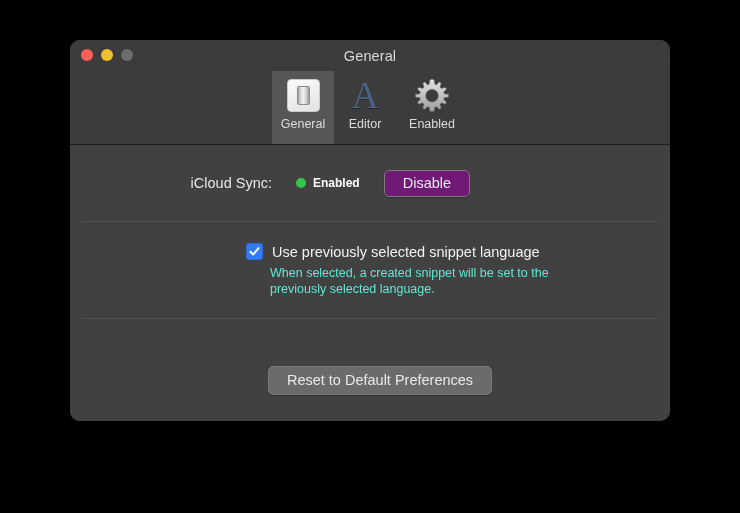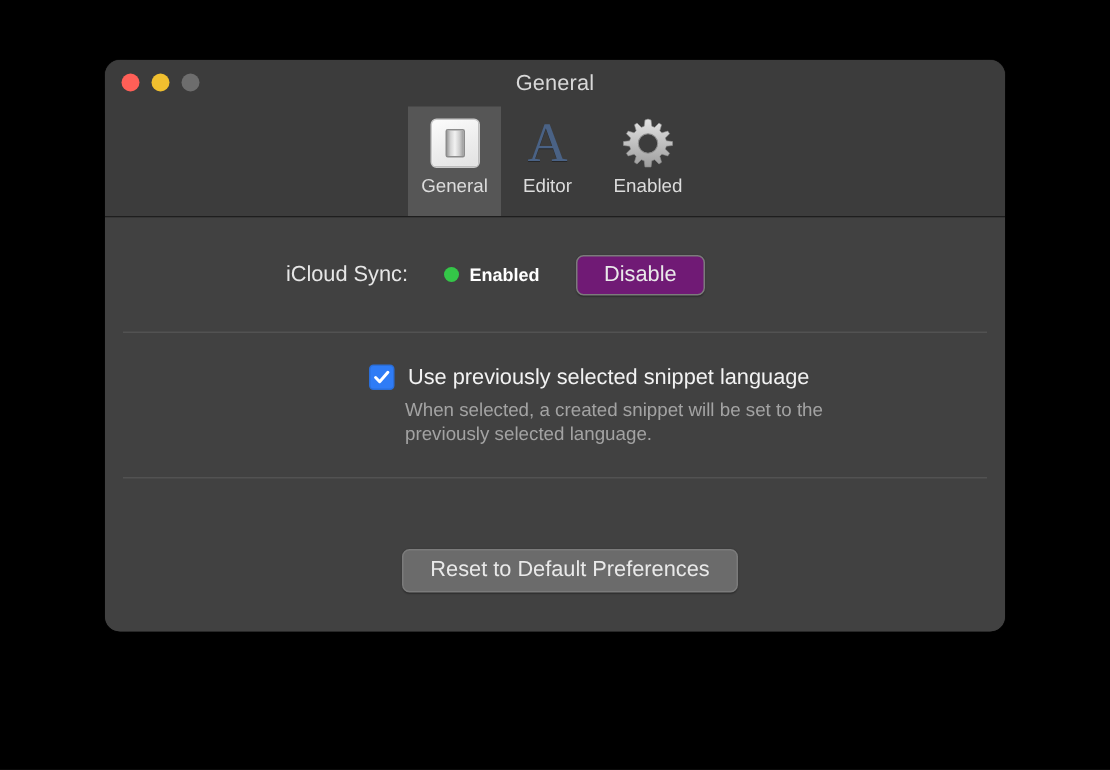--- a/index.html
+++ b/index.html
@@ -250,21 +250,21 @@
     font-size: 14.5px;
     color: #f2f2f2;
     margin-left: 9px;
     user-select: none;
   }
   #check-help {
     margin-left: 24px;
     margin-top: 5px;
     font-size: 12.5px;
     line-height: 1.28;
-    color: #a3a3a3;
+    color: #5eead4;
     max-width: 330px;
     user-select: none;
   }
 
   
   #row-reset {
     display: flex;
     justify-content: center;
     align-items: flex-end;
     padding-top: 47px;

